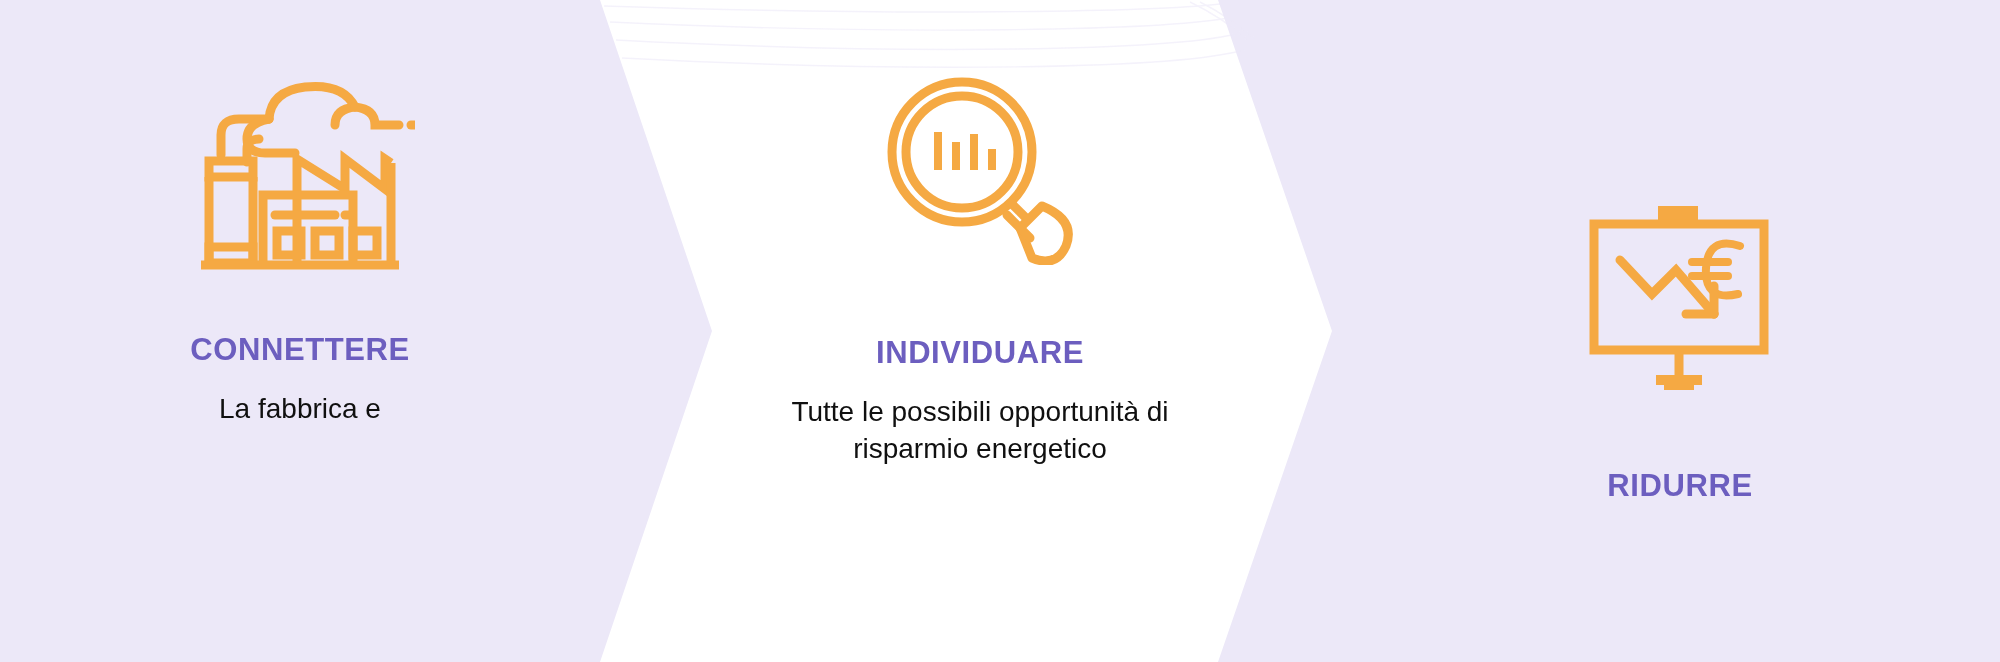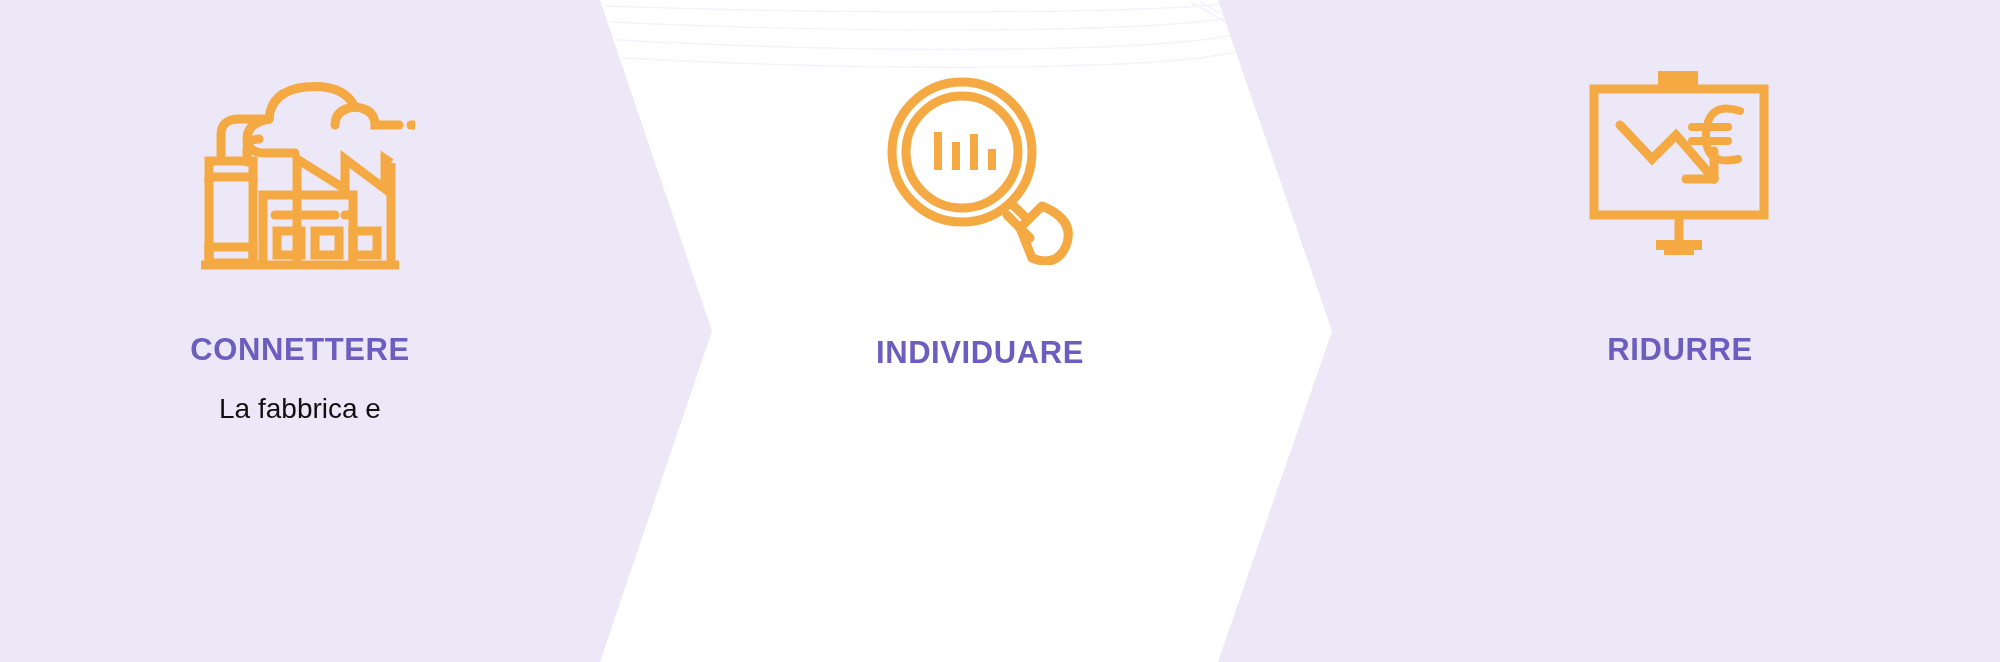--- a/index.html
+++ b/index.html
@@ -44,21 +44,21 @@
   }
 
   .col {
     position: relative;
     display: flex;
     flex-direction: column;
     align-items: center;
   }
   .col-1 { width: 600px;  }
   .col-2 { width: 760px; margin-top: 7px;  }
-  .col-3 { width: 640px;  }
+  .col-3 { width: 640px; justify-content: center;  }
 
   .icon-box {
     height: 300px;
     display: flex;
     align-items: center;
     justify-content: center;
   }
   .col-1 .icon-box { padding-top: 14px; }
   .col-2 .icon-box { padding-top: 10px; }
   .col-3 .icon-box { padding-top: 14px; }
@@ -155,20 +155,24 @@
             <path d="M 112 100 L 112 79"></path>
           </g>
 
           <path d="M 128 130 L 148 150" stroke-width="9"></path>
 
           <path d="M 140 158 L 162 136 Q 196 150 186 176 Q 176 198 152 188 Z" stroke-width="9" stroke-linejoin="round"></path>
           <path d="M 127 145 L 150 168" stroke-width="9" stroke-linecap="round"></path>
         </svg>
       </div>
       <div class="heading">INDIVIDUARE</div>
+      <div class="body-text">
+        <span class="ln">Tutte le possibili opportunità di</span>
+        <span class="ln">risparmio energetico</span>
+      </div>
     </div>
 
     <div class="col col-3">
       <div class="icon-box">
         <svg width="200" height="195" viewBox="0 0 200 195" fill="none" stroke="#f5a943" stroke-width="9" stroke-linejoin="miter">
 
           <rect x="78" y="4" width="40" height="18" fill="#f5a943" stroke="none"></rect>
 
           <rect x="14" y="22" width="170" height="126"></rect>
 

